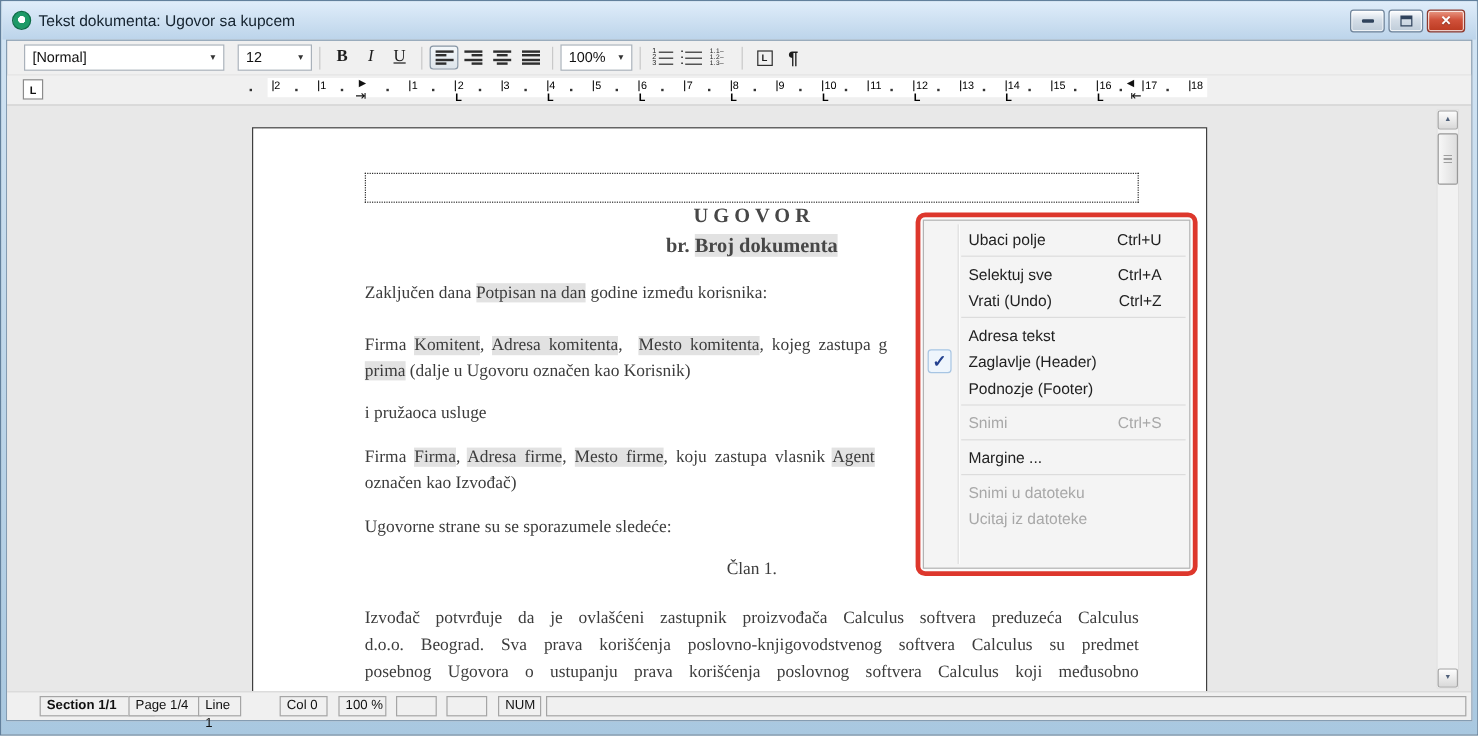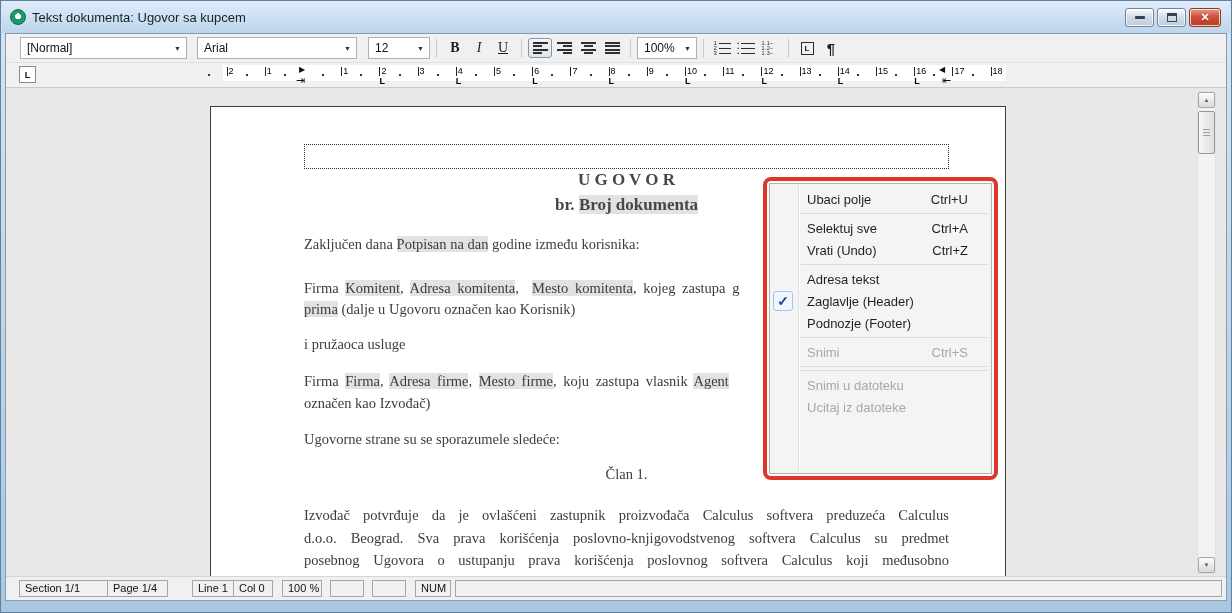--- a/index.html
+++ b/index.html
@@ -176,24 +176,20 @@
           <span>✕</span>
         </span>
     </div>
   </div>
 
   <div class="client">
 
     <div class="toolbar">
       <div class="combo" style="width:167px">
         <span>[Normal]</span>
-        <span class="arr">▼</span>
-      </div>
-      <div class="combo" style="width:160px;margin-left:10px">
-        <span>Arial</span>
         <span class="arr">▼</span>
       </div>
       <div class="combo" style="width:62px;margin-left:11px">
         <span>12</span>
         <span class="arr">▼</span>
       </div>
       <span class="tsep"></span>
       <span class="tbtn b-bold">B</span>
       <span class="tbtn b-ital">I</span>
       <span class="tbtn b-und">U</span>
@@ -347,23 +343,23 @@
             <span>▲</span>
           </span>
         <span class="sthumb"></span>
         <span class="sbtn down">
             <span>▼</span>
           </span>
       </div>
     </div>
 
     <div class="statusbar">
-        <div class="spanel" style="left: 13px; width: 96px;">Section 1/1</div>
+        <div class="spanel" style="left: 27px; width: 96px; font-weight: bold;">Section 1/1</div>
         <div class="spanel" style="left: 101px; width: 61px;">Page 1/4</div>
-        <div class="spanel" style="left: 186px; width: 47px;">Line 1</div>
+        <div class="spanel" style="left: 159px; width: 36px;">Line 1</div>
         <div class="spanel" style="left: 227px; width: 40px;">Col 0</div>
         <div class="spanel" style="left: 276px; width: 40px;">100 %</div>
         <div class="spanel" style="left: 324px; width: 34px;"></div>
         <div class="spanel" style="left: 366px; width: 34px;"></div>
         <div class="spanel" style="left: 409px; width: 36px;">NUM</div>
         <div class="spanel" style="left: 449px; width: 767px;"></div>
       </div>
   </div>
 
   <div class="menu-wrap">
@@ -391,20 +387,23 @@
         </div>
         <div class="mitem">
           <span class="mlabel">Podnozje (Footer)</span>
         </div>
         <div class="msep"></div>
         <div class="mitem dis">
           <span class="mlabel">Snimi</span>
           <span class="mshort">Ctrl+S</span>
         </div>
         <div class="msep"></div>
+        <div class="mitem">
+          <span class="mlabel">Margine ...</span>
+        </div>
         <div class="msep"></div>
         <div class="mitem dis">
           <span class="mlabel">Snimi u datoteku</span>
         </div>
         <div class="mitem dis">
           <span class="mlabel">Ucitaj iz datoteke</span>
         </div>
       </div>
   </div>
 

